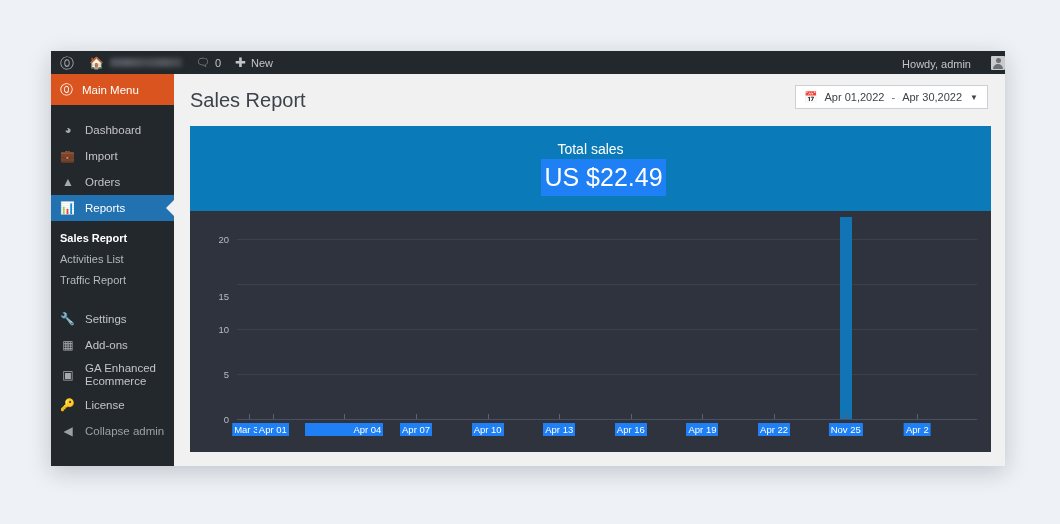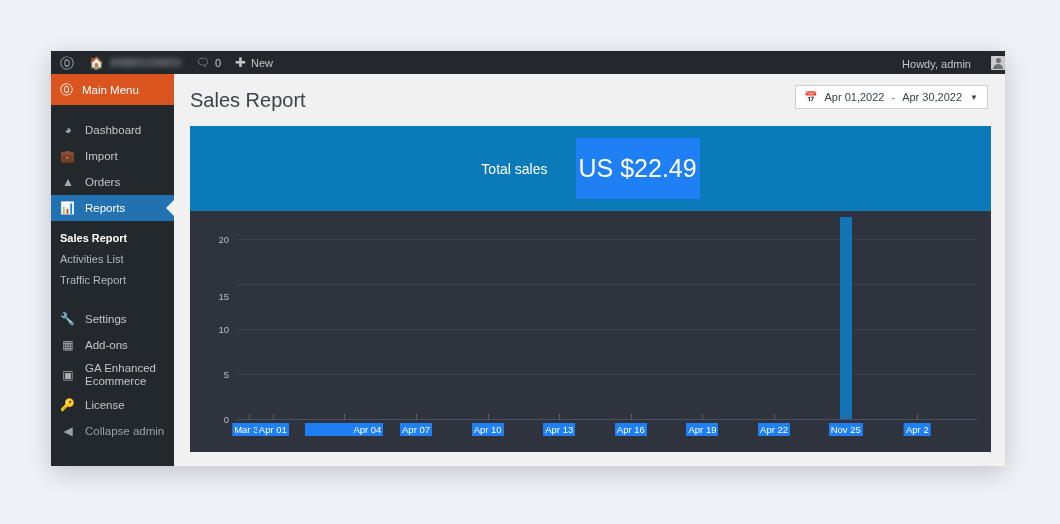--- a/index.html
+++ b/index.html
@@ -140,30 +140,30 @@
 
   
   #report-card {
     position: absolute; left: 16px; top: 52px;
     width: 801px; height: 326px;
     background: #2f333d;
     overflow: hidden;
   }
   #total-sales-banner {
     height: 85px; background: #0a7ab8;
-    display: flex; 
+    display: flex; flex-direction: column;
     align-items: center; justify-content: center; gap: 2px;
   }
   #total-sales-label {
     color: #ffffff; font-size: 14px;
   }
   #total-sales-value {
     color: #ffffff; font-size: 25px;
     background: #1f7ff5;
-    padding: 16px 3px;
+    padding: 4px 3px;
     margin-left: 26px;
   }
 
   
   #chart-area {
     position: relative;
     height: 241px;
     background: #2f333d;
   }
   .grid-line {

